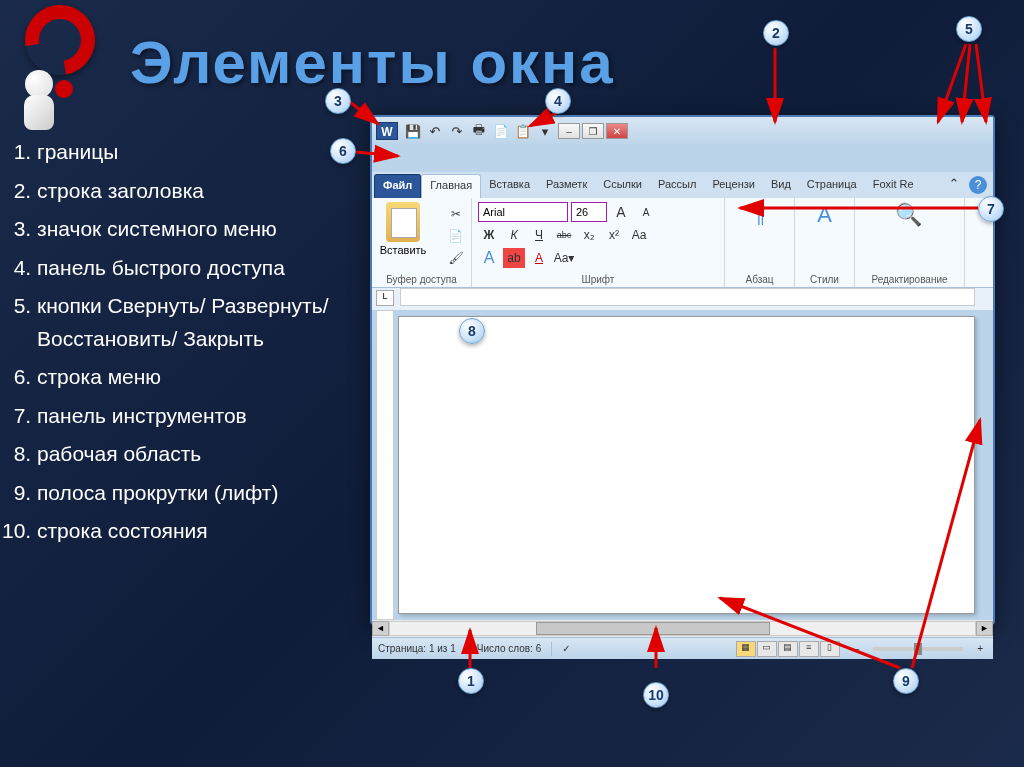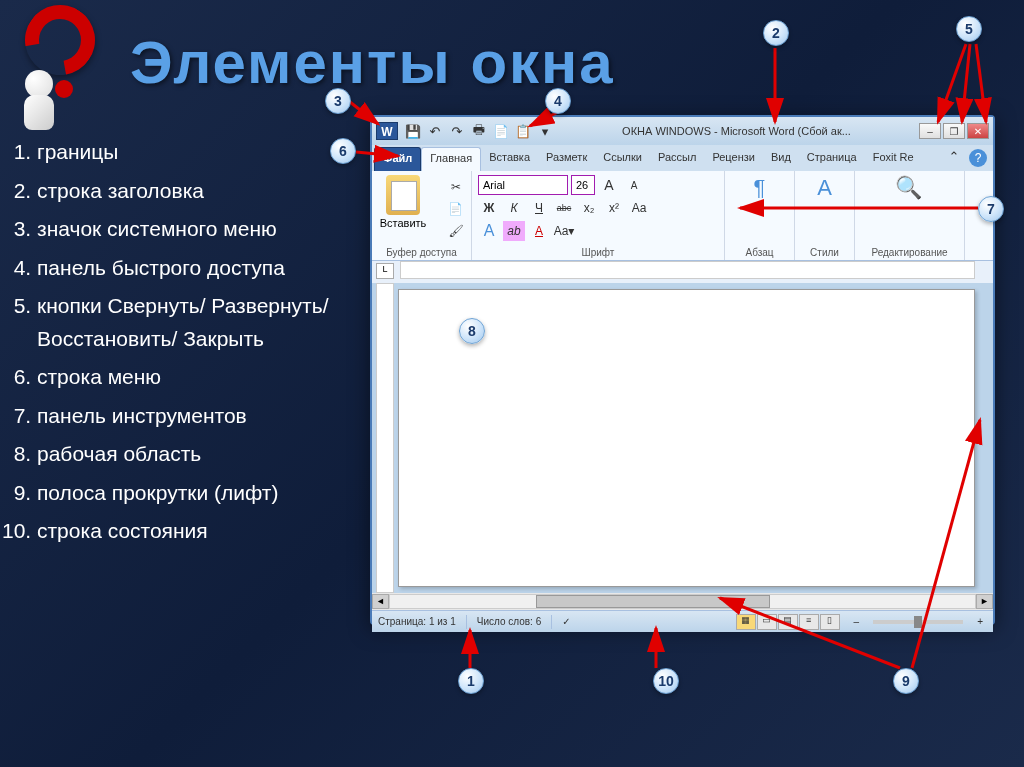--- a/index.html
+++ b/index.html
@@ -130,20 +130,21 @@
     color: #444;
   }
   .winctl.close { background: linear-gradient(#e88,#c44); color: #fff; }
 
   .tabs {
     height: 26px;
     display: flex;
     background: #cfe0f0;
     padding: 2px 2px 0 2px;
     gap: 0;
+    margin-top: 27px;
   }
   .tab {
     padding: 4px 8px;
     font-size: 11px;
     color: #333;
     border-top-left-radius: 3px;
     border-top-right-radius: 3px;
     cursor: pointer;
     white-space: nowrap;
   }
@@ -212,21 +213,21 @@
   .font-controls { display: flex; flex-direction: column; gap: 3px; width: 240px; }
   .font-row { display: flex; gap: 3px; align-items: center; }
   .font-input {
     height: 20px;
     border: 1px solid #a21caf;
     background: #fff;
     font-size: 11px;
     padding: 0 4px;
   }
   .fn-name { width: 90px; }
-  .fn-size { width: 24px; }
+  .fn-size { width: 36px; }
   .rb-btn {
     width: 22px; height: 20px;
     border: 1px solid transparent;
     display: inline-flex;
     align-items: center;
     justify-content: center;
     font-size: 12px;
     color: #333;
   }
   .style-A { font-size: 16px; color: #4a90d9; }
@@ -371,21 +372,20 @@
 
   <div class="titlebar">
     <div class="app-icon">W</div>
     <div class="qat-btn">💾</div>
     <div class="qat-btn">↶</div>
     <div class="qat-btn">↷</div>
     <div class="qat-btn">🖶</div>
     <div class="qat-btn">📄</div>
     <div class="qat-btn">📋</div>
     <div class="qat-btn">▾</div>
-    <div class="titlebar-title">ОКНА WINDOWS - Microsoft Word (Сбой ак...</div>
     <div class="winctl">–</div>
     <div class="winctl">❐</div>
     <div class="winctl close">✕</div>
   </div>
 
   <div class="tabs">
     <div class="tab file">Файл</div>
     <div class="tab active">Главная</div>
     <div class="tab">Вставка</div>
     <div class="tab">Разметк</div>
@@ -426,21 +426,21 @@
           <div class="rb-btn" style="font-weight:bold;">Ж</div>
           <div class="rb-btn" style="font-style:italic;">К</div>
           <div class="rb-btn" style="text-decoration:underline;">Ч</div>
           <div class="rb-btn" style="text-decoration:line-through;font-size:9px;">abc</div>
           <div class="rb-btn">x₂</div>
           <div class="rb-btn">x²</div>
           <div class="rb-btn">Aa</div>
         </div>
         <div class="font-row">
           <div class="rb-btn style-A">A</div>
-          <div class="rb-btn" style="background:#f0abfc;font-style:italic;">ab</div>
+          <div class="rb-btn" style="background:#ef4444;">ab</div>
           <div class="rb-btn" style="color:#c00;text-decoration:underline;">A</div>
           <div class="rb-btn">Aa▾</div>
         </div>
       </div>
       <div class="group-label">Шрифт</div>
     </div>
 
     <div class="ribbon-group para-group">
       <div class="big-glyph" style="color:#4a90d9;">¶</div>
       <div class="group-label">Абзац</div>
@@ -499,21 +499,21 @@
 
 <div class="callout" style="top:668px; left:458px;">1</div>
 <div class="callout" style="top:20px;  left:763px;">2</div>
 <div class="callout" style="top:88px;  left:325px;">3</div>
 <div class="callout" style="top:88px;  left:545px;">4</div>
 <div class="callout" style="top:16px;  left:956px;">5</div>
 <div class="callout" style="top:138px; left:330px;">6</div>
 <div class="callout" style="top:196px; left:978px;">7</div>
 <div class="callout" style="top:318px; left:459px;">8</div>
 <div class="callout" style="top:668px; left:893px;">9</div>
-<div class="callout" style="top:668px; left:643px;margin-left:10px;">10</div>
+<div class="callout" style="top:682px; left:643px;">10</div>
 
 <svg class="arrows">
   <defs>
     <marker id="ah" markerWidth="10" markerHeight="10" refX="8" refY="3" orient="auto">
       <path d="M0,0 L9,3 L0,6 Z" fill="#e00000"></path>
     </marker>
   </defs>
   <g stroke="#e00000" stroke-width="3" fill="none" marker-end="url(#ah)">
 
     <line x1="470" y1="668" x2="470" y2="630"></line>

